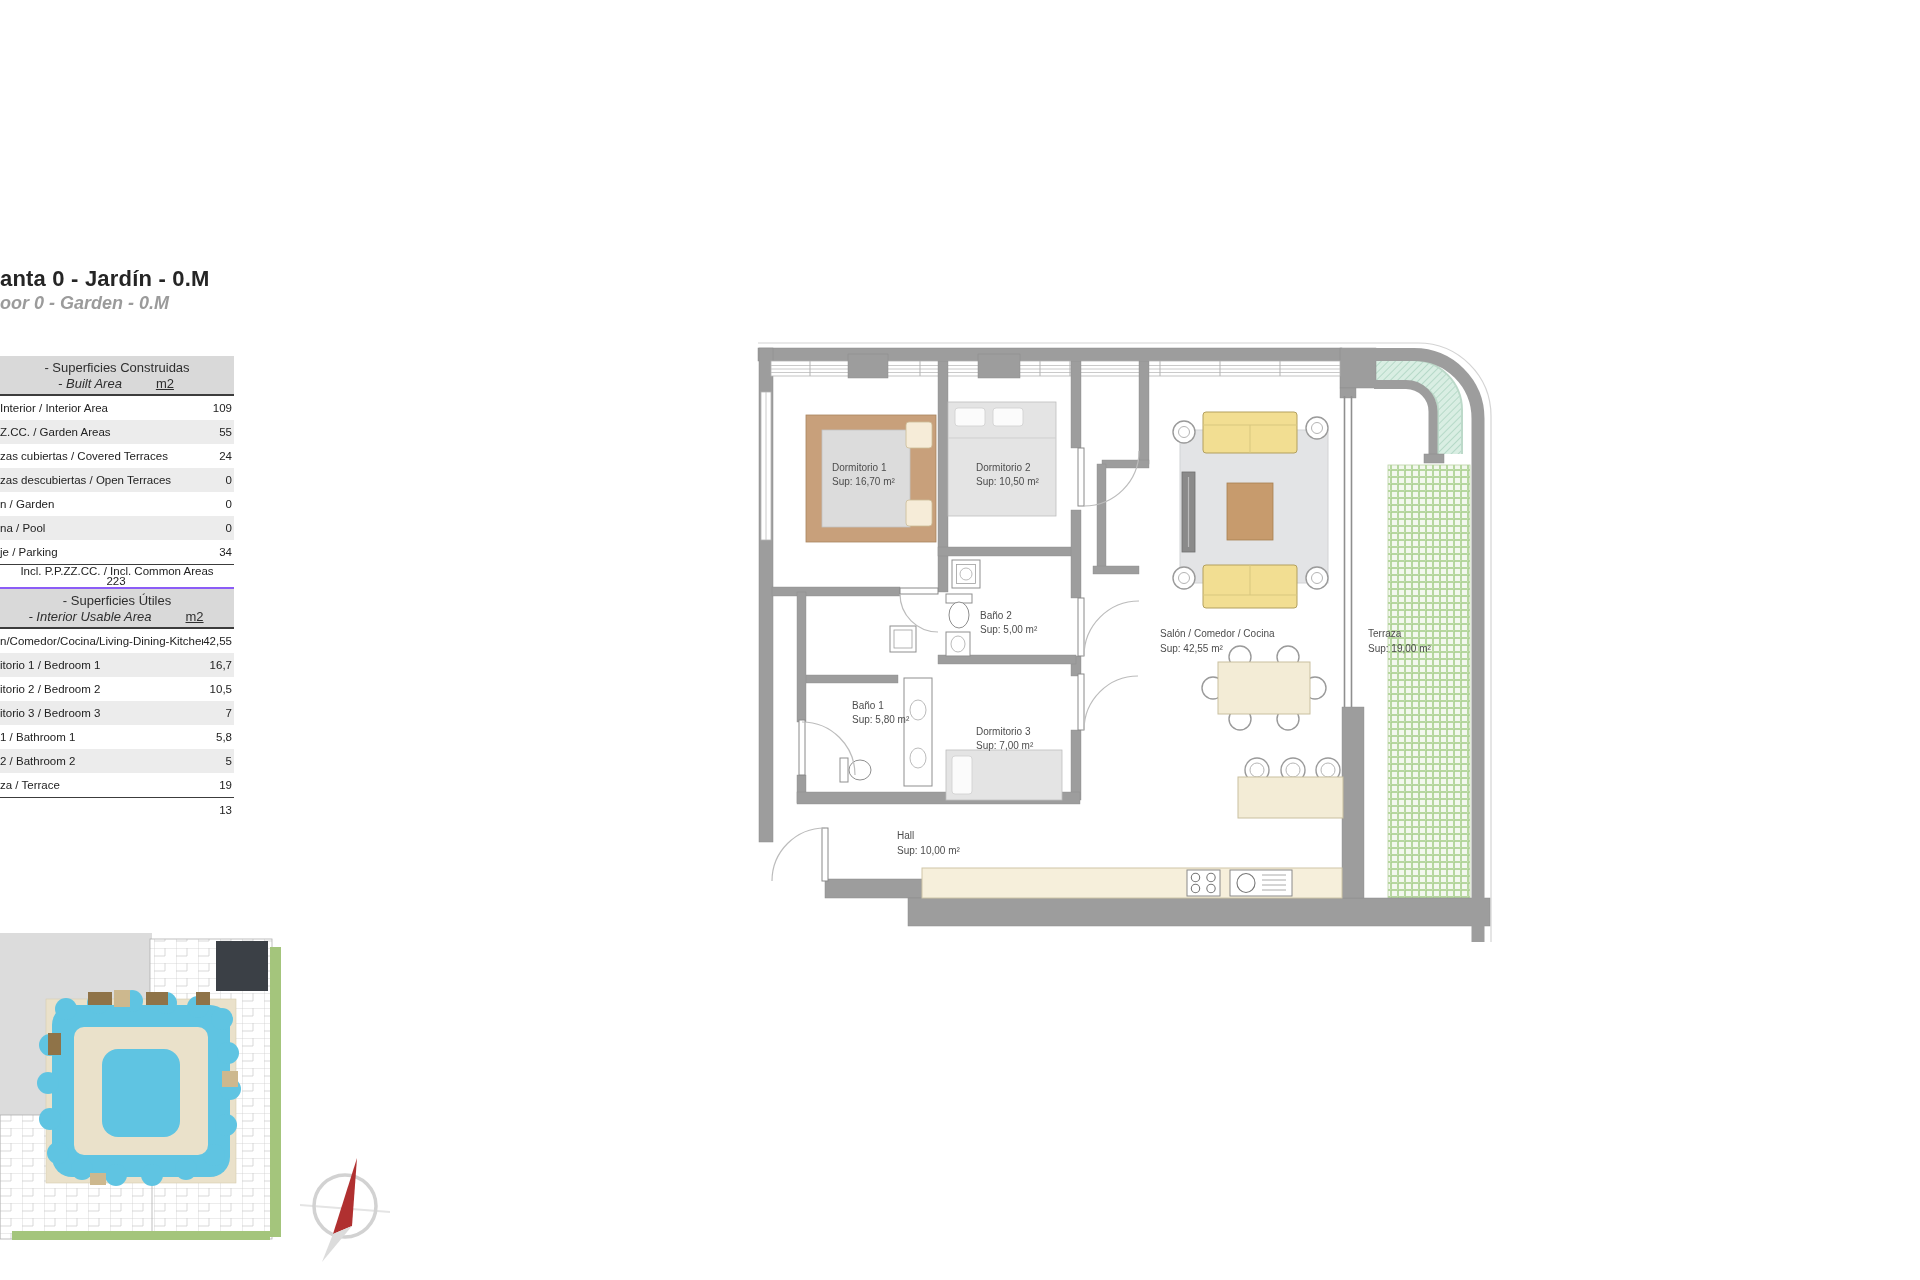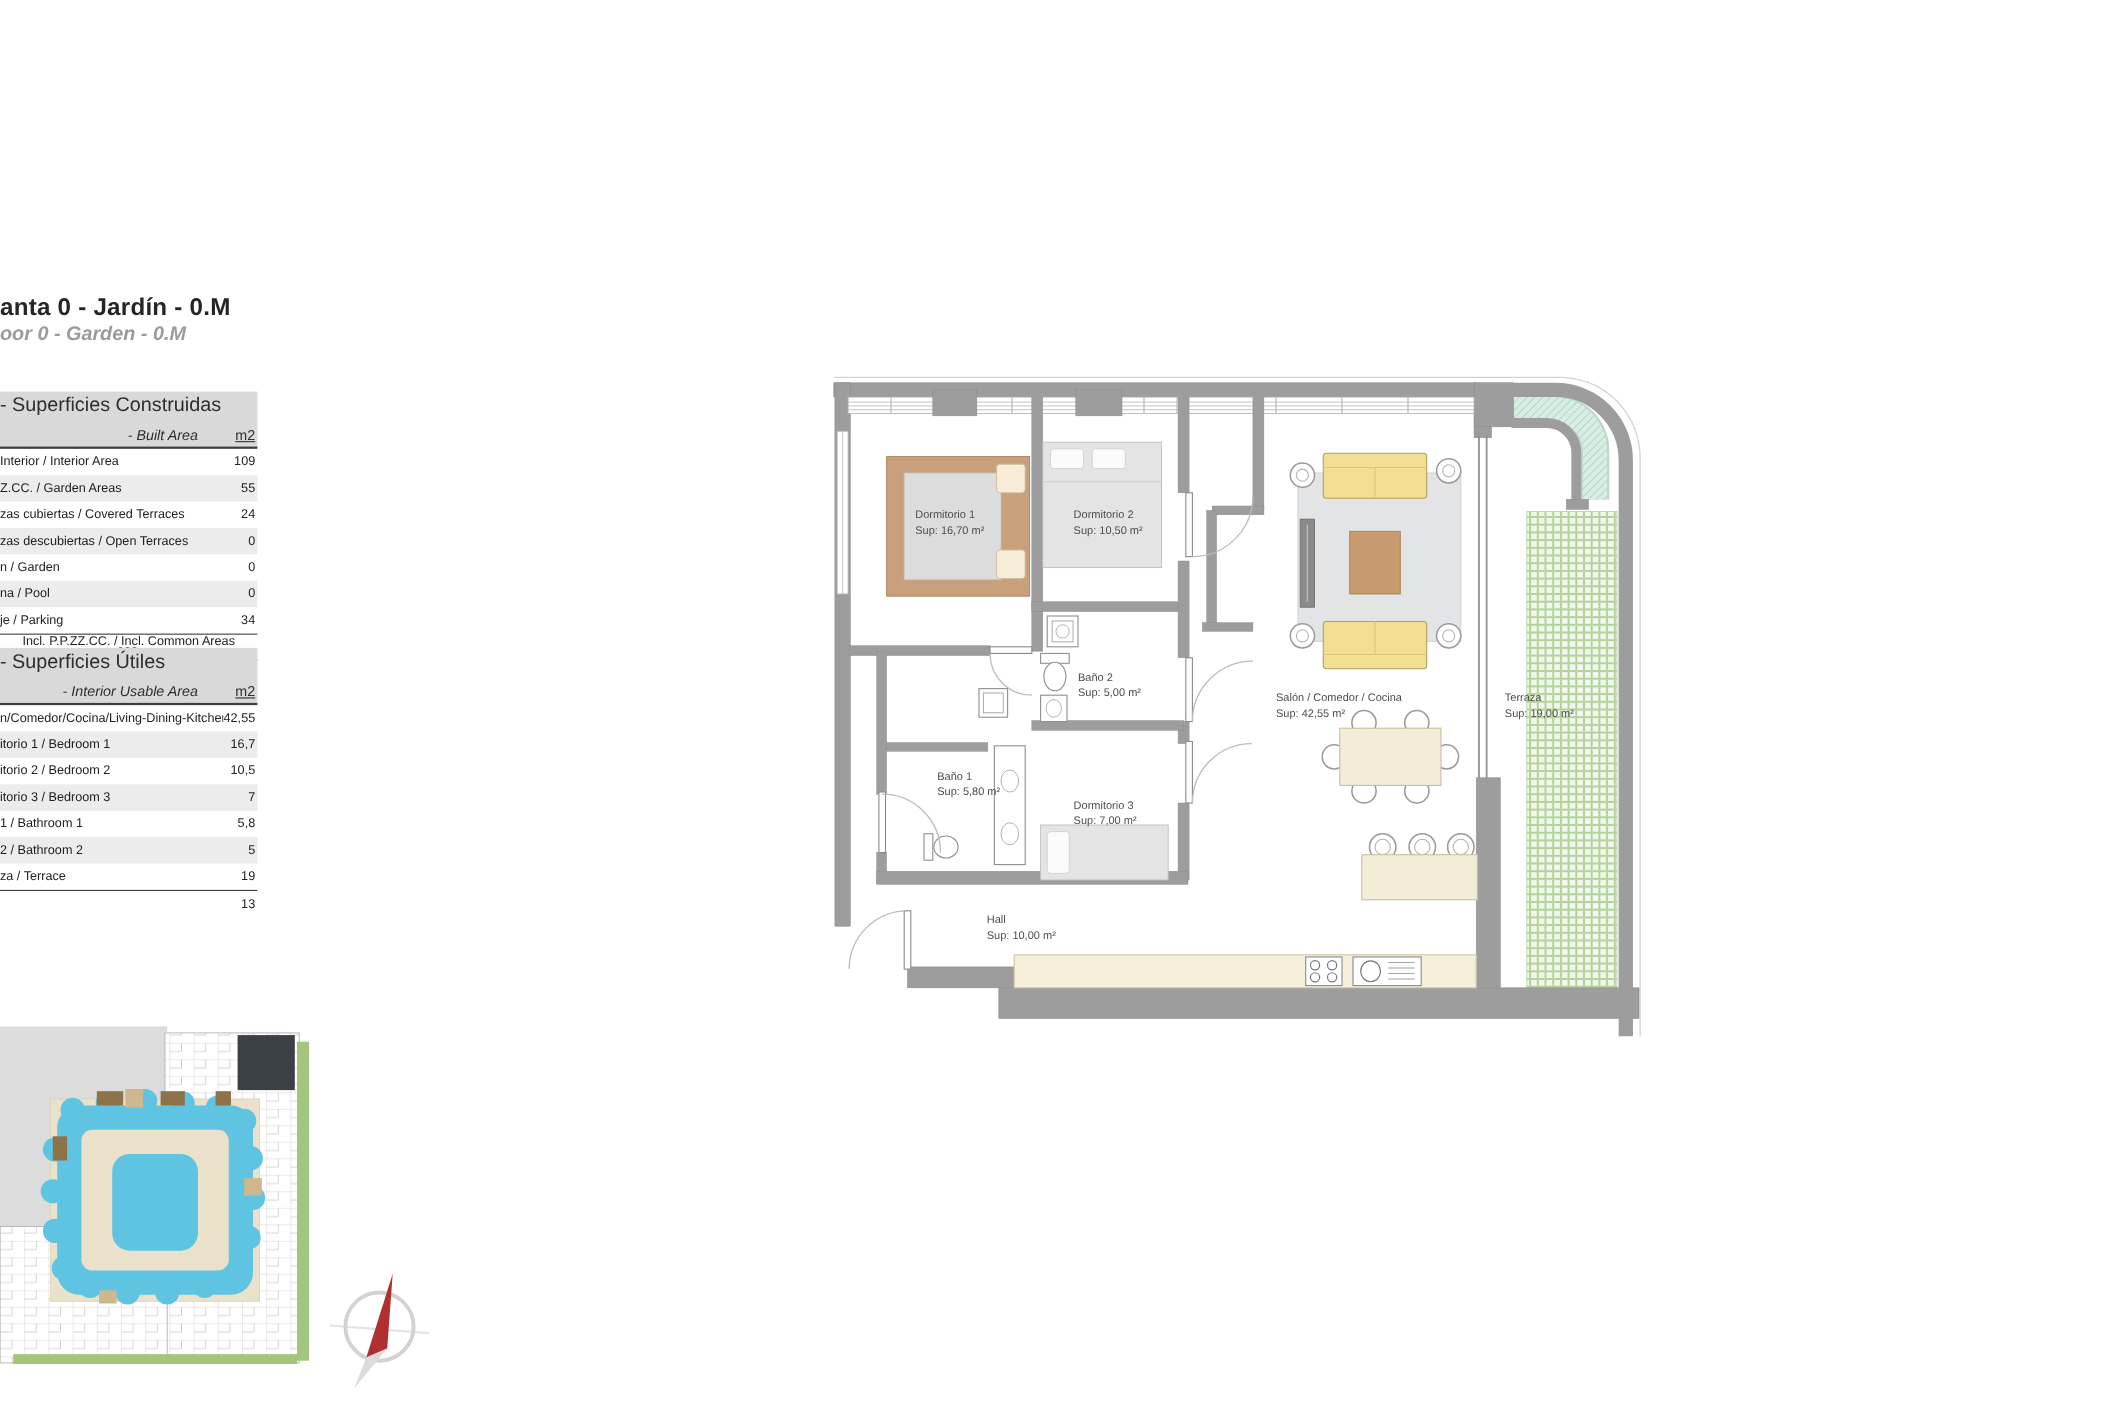--- a/index.html
+++ b/index.html
@@ -4,22 +4,22 @@
 <style>
   html,body{margin:0;padding:0;background:#fff;font-family:"Liberation Sans",sans-serif;}
   #canvas{position:relative;width:1920px;height:1280px;background:#ffffff;overflow:hidden;}
 
   .title{position:absolute;left:0;top:266px;font-size:22px;font-weight:bold;color:#252525;white-space:nowrap;letter-spacing:.2px;}
   .subtitle{position:absolute;left:0;top:293px;font-size:18px;font-weight:bold;font-style:italic;color:#9b9b9b;white-space:nowrap;}
 
   .areatable{position:absolute;left:0;width:234px;color:#222;}
   .t1{top:356px;} .t2{top:589px;}
   .thead{background:#d9d9d9;border-bottom:2px solid #3c3c3c;padding:4px 0 2px 0;line-height:16px;}
-  .thead .h1{font-size:18px;color:#2e2e2e;}
-  .thead .h2{font-size:13px;font-style:italic;color:#2e2e2e;display:flex;justify-content:flex-end;align-items:flex-end;margin-top:12px;}
+  .thead .h1{font-size:13px;color:#2e2e2e;text-align:center;}
+  .thead .h2{font-size:13px;font-style:italic;color:#2e2e2e;display:flex;justify-content:center;align-items:flex-end;}
   .thead .unit{font-style:normal;text-decoration:underline;padding-right:2px;font-size:13px;padding-left:34px;}
   .trow{display:flex;justify-content:space-between;align-items:center;height:24px;font-size:11.5px;}
   .trow:nth-child(even){background:#ececec;}
   .tlabel{white-space:nowrap;overflow:hidden;}
   .tvalue{padding-right:2px;}
   .total{display:flex;justify-content:center;align-items:center;height:22px;font-size:11.5px;border-top:1.5px solid #3c3c3c;border-bottom:2px solid #8b5cf6;flex-direction:column;}
   .t2 .tbody .trow:nth-child(7){border-bottom:1.5px solid #3c3c3c;}
   .t2 .tbody .trow:nth-child(8){background:#fff;}
 
   .plansvg{position:absolute;}

